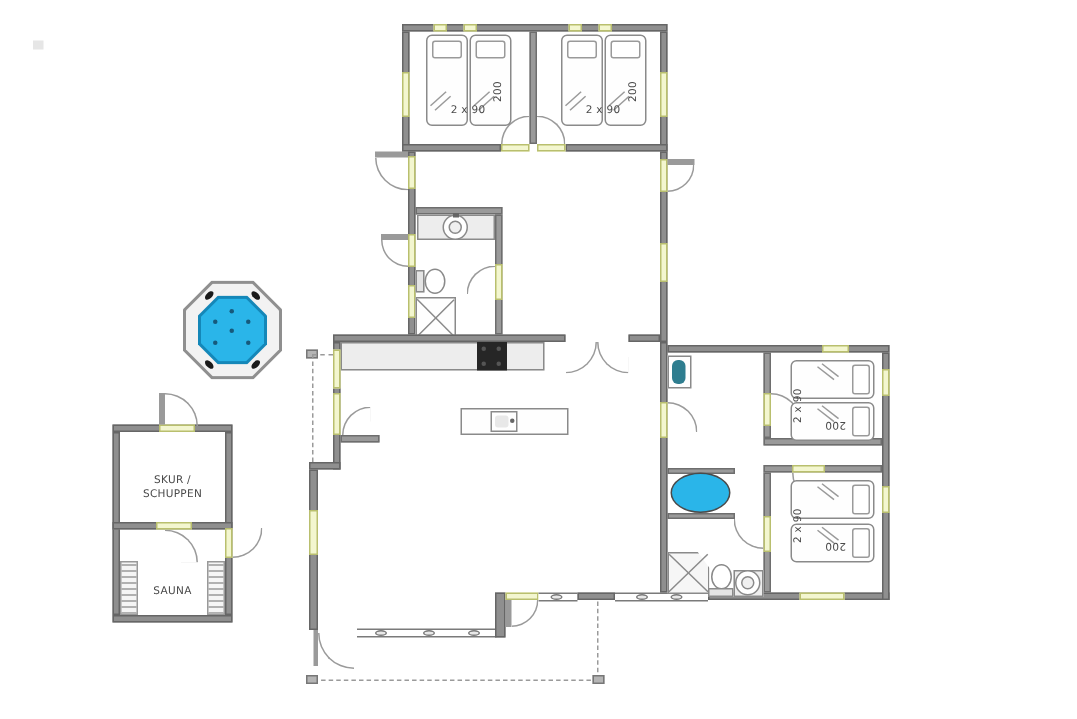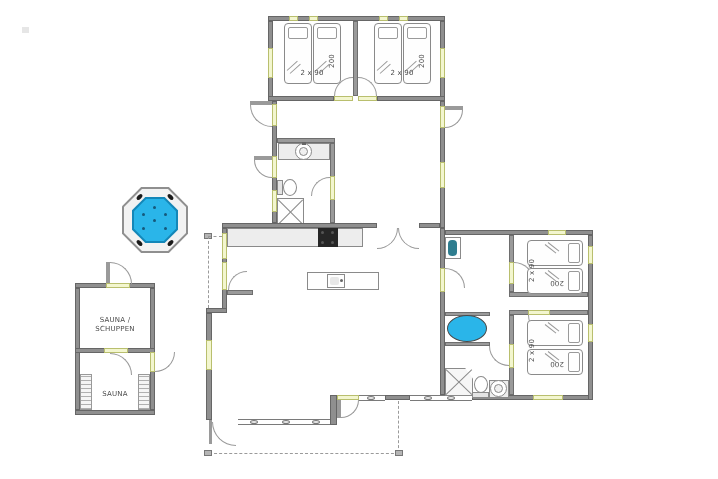--- a/index.html
+++ b/index.html
@@ -226,21 +226,21 @@
   <div class="wall" style="left:75px;top:410px;width:80px;height:5px;"></div>
   <div class="win" style="left:106px;top:283px;width:24px;height:5px;"></div>
   <div class="leaf" style="left:106px;top:262px;width:4px;height:21px;"></div>
   <div class="arc tr" style="left:110px;top:262px;width:22px;height:22px;"></div>
   <div class="wall" style="left:75px;top:348px;width:80px;height:5px;"></div>
   <div class="win" style="left:104px;top:348px;width:24px;height:5px;"></div>
   <div class="arc tr" style="left:110px;top:353px;width:22px;height:22px;"></div>
   <div class="win" style="left:150px;top:352px;width:5px;height:20px;"></div>
   <div class="arc br" style="left:155px;top:352px;width:20px;height:20px;"></div>
   <div class="lbl" style="left:78px;top:316px;width:74px;line-height:9px;">
-    <span>SAUNA /</span><br>
+    <span>SKUR /</span><br>
     <span>SCHUPPEN</span>
   </div>
   <div class="bench" style="left:80px;top:374px;width:12px;height:36px;"></div>
   <div class="bench" style="left:138px;top:374px;width:12px;height:36px;"></div>
   <div class="lbl" style="left:85px;top:390px;width:60px;">SAUNA</div>
 
   <div class="oct" style="left:122px;top:187px;width:66px;height:66px;background:#8f8f8f;"></div>
   <div class="oct" style="left:124px;top:189px;width:62px;height:62px;background:#f2f2f2;"></div>
   <div class="oct" style="left:132px;top:197px;width:46px;height:46px;background:#1487b8;"></div>
   <div class="oct" style="left:134px;top:199px;width:42px;height:42px;background:#2ab5e9;"></div>

